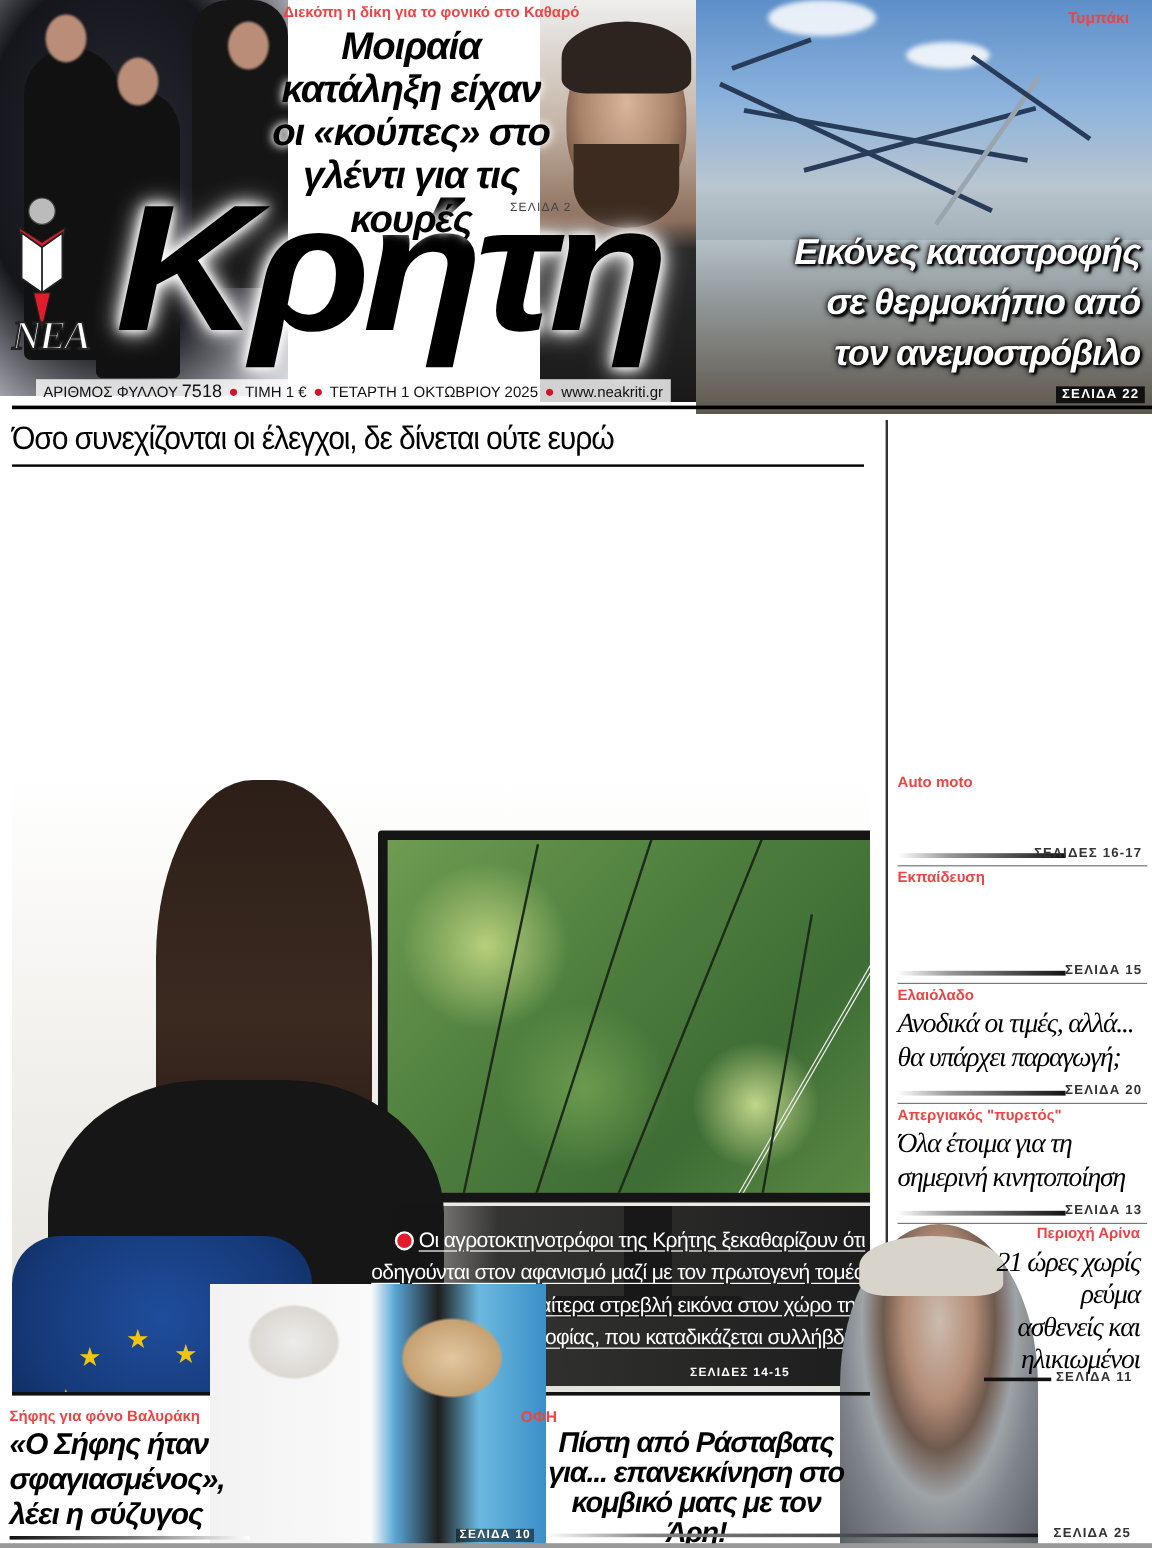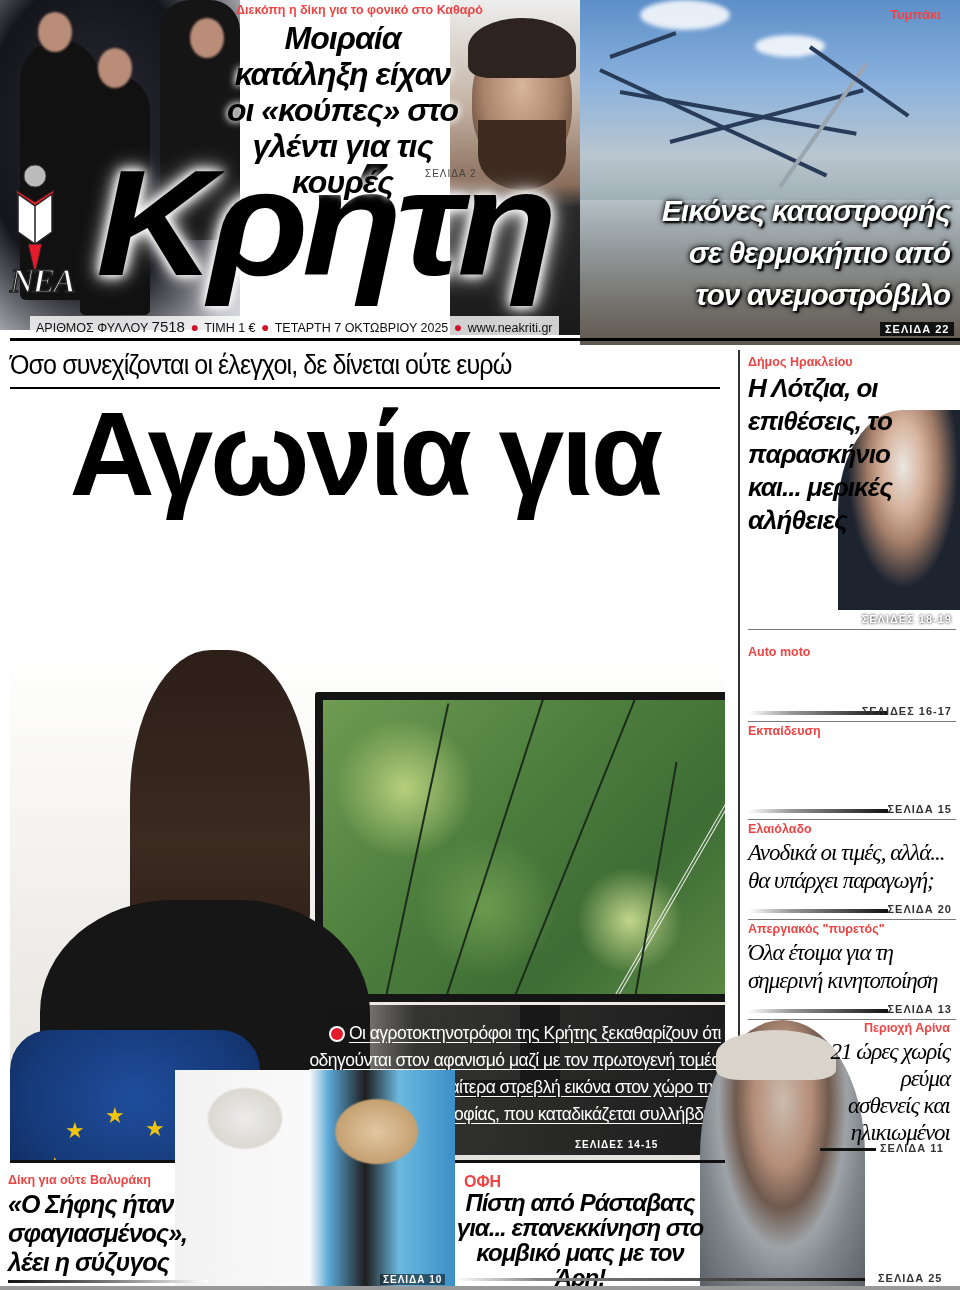--- a/index.html
+++ b/index.html
@@ -78,21 +78,21 @@
 
 #bottom-rule{left:10px;top:1160px;width:715px;height:3px;background:#111}
 #couple-photo{left:175px;top:1070px;width:280px;height:220px;background:
  radial-gradient(ellipse at 25% 22%,#ececec 0,#dcd8d2 12%,transparent 13%),
  radial-gradient(ellipse at 72% 28%,#e2c7a1 0,#c6a172 14%,transparent 15%),
  linear-gradient(90deg,#f2f2f2 0%,#fafafa 48%,#59a7d6 55%,#1e1e1e 68%,#6bb9e0 80%,#3b8fc7 100%)}
 #vk-kicker{left:8px;top:1174px;font-size:12.5px}
 #vk-hl{left:8px;top:1190px;font-size:25px;line-height:29px;letter-spacing:-1px}
 #vk-page{left:380px;top:1274px;font-size:10px;color:#fff;background:rgba(0,0,0,.5);padding:0 3px}
 #vk-line{left:8px;top:1280px;width:200px;height:3px;background:linear-gradient(90deg,#111,#777,#fff)}
-#ofi-kicker{left:464px;top:1174px;font-size:16px}
+#ofi-kicker{left:434px;top:1174px;font-size:13px}
 #ofi-hl{left:455px;top:1190px;width:250px;text-align:center;font-size:24px;line-height:25px;letter-spacing:-1px}
 #ofi-page{left:878px;top:1272px}
 #ofi-line{left:455px;top:1278px;width:410px;height:3px;background:linear-gradient(90deg,#fff,#888 20%,#111)}
 #bottom-edge{left:0;top:1286px;width:960px;height:4px;background:#999}
 </style>
 </head>
 <body>
 
 <div class="abs" id="top-left-photo">
   <div class="figure" style="left:20px;top:40px;width:80px;height:260px;"></div>
@@ -130,38 +130,37 @@
   <path d="M18 82 L25 112 L32 82 Z" fill="#e41b2a" stroke="#222" stroke-width="1"></path>
 </svg>
 <div class="abs" id="logo-nea">ΝΕΑ</div>
 <div class="abs" id="logo-kriti">Κρήτη</div>
 <div class="abs" id="masthead-info">
   <span>ΑΡΙΘΜΟΣ ΦΥΛΛΟΥ</span>
   <span style="font-size:15px">7518</span>
   <span class="dot">●</span>
   <span>ΤΙΜΗ 1 €</span>
   <span class="dot">●</span>
-  <span>ΤΕΤΑΡΤΗ 7 ΟΚΤΩΒΡΙΟΥ 2025</span>
+  <span>ΤΕΤΑΡΤΗ 1 ΟΚΤΩΒΡΙΟΥ 2025</span>
   <span class="dot">●</span>
   <span>www.neakriti.gr</span>
 </div>
 <div class="abs" id="masthead-rule"></div>
 
 <div class="abs kicker" id="top-kicker">Διεκόπη η δίκη για το φονικό στο Καθαρό</div>
 <div class="abs cond" id="top-headline">Μοιραία κατάληξη είχαν οι «κούπες» στο γλέντι για τις κουρές</div>
 <div class="abs" id="top-page">ΣΕΛΙΔΑ 2</div>
 
 <div class="abs kicker" id="gh-kicker">Τυμπάκι</div>
 <div class="abs cond" id="gh-headline">Εικόνες καταστροφής σε θερμοκήπιο από τον ανεμοστρόβιλο</div>
 <div class="abs" id="gh-page">ΣΕΛΙΔΑ 22</div>
 
 <div class="abs" id="overline">Όσο συνεχίζονται οι έλεγχοι, δε δίνεται ούτε ευρώ</div>
 <div class="abs" id="overline-rule"></div>
 <div class="abs" id="main-headline">
-  <div>Αγωνία για</div>
 </div>
 
 <div class="abs" id="main-photo">
   <div class="abs" id="monitor">
     <div id="monitor-screen">
       <div class="road" style="left:90px;top:0;height:330px;transform:rotate(12deg)"></div>
       <div class="road" style="left:170px;top:-20px;height:340px;transform:rotate(18deg)"></div>
       <div class="road" style="left:250px;top:-20px;height:340px;transform:rotate(22deg)"></div>
       <div class="road" style="left:370px;top:0;height:320px;transform:rotate(30deg);border-left:4px double #eee"></div>
       <div class="road" style="left:330px;top:60px;height:260px;transform:rotate(10deg)"></div>
@@ -180,26 +179,20 @@
   </div>
   <div class="abs" id="bullets-bg"></div>
   <div class="abs" id="bullets">
     <div><span class="dot"></span><span class="b">Οι αγροτοκτηνοτρόφοι της Κρήτης ξεκαθαρίζουν ότι οδηγούνται στον αφανισμό μαζί με τον πρωτογενή τομέα</span></div>
     <div><span class="dot"></span><span class="b">Κάνουν λόγο για ιδιαίτερα στρεβλή εικόνα στον χώρο της κτηνοτροφίας, που καταδικάζεται συλλήβδην</span></div>
   </div>
 </div>
 <div class="abs pageref" style="left:575px;top:1139px;color:#fff;font-size:10px">ΣΕΛΙΔΕΣ 14-15</div>
 
 <div class="abs" id="side">
-  <div class="side-item" style="top:0;height:280px">
-    <div id="lotzia-photo"></div>
-    <div class="kicker" style="position:relative;margin-top:6px">Δήμος Ηρακλείου</div>
-    <div class="hl cond" style="position:relative;font-size:26px;line-height:33px;width:200px">Η Λότζια, οι επιθέσεις, το παρασκήνιο και... μερικές αλήθειες</div>
-    <div class="ref pageref" style="color:#fff;text-shadow:0 0 3px #000">ΣΕΛΙΔΕΣ 18-19</div>
-  </div>
   <div class="side-item" style="top:280px;height:92px">
     <div class="kicker" style="margin-top:16px">Auto moto</div>
     <div class="pl"></div>
     <div class="ref pageref">ΣΕΛΙΔΕΣ 16-17</div>
   </div>
   <div class="side-item" style="top:372px;height:98px">
     <div class="kicker" style="margin-top:3px">Εκπαίδευση</div>
     <div class="pl"></div>
     <div class="ref pageref">ΣΕΛΙΔΑ 15</div>
   </div>
@@ -221,21 +214,21 @@
 <div class="abs" id="arina-cap"></div>
 <div class="abs" style="left:740px;top:1022px;width:210px;text-align:right">
   <div class="kicker" style="font-size:12.5px;margin-bottom:3px">Περιοχή Αρίνα</div>
   <div class="serifi" style="font-size:23px;line-height:27px;padding-left:90px">21 ώρες χωρίς ρεύμα ασθενείς και ηλικιωμένοι</div>
 </div>
 <div class="abs pageref" style="left:880px;top:1142px">ΣΕΛΙΔΑ 11</div>
 <div class="abs" style="left:820px;top:1148px;width:56px;height:3px;background:#111"></div>
 
 <div class="abs" id="bottom-rule"></div>
 <div class="abs" id="couple-photo"></div>
-<div class="abs kicker" id="vk-kicker">Δίκη για ούτε Βαλυράκη</div>
+<div class="abs kicker" id="vk-kicker">Σήφης για φόνο Βαλυράκη</div>
 <div class="abs cond" id="vk-hl" style="width:175px">«Ο Σήφης ήταν σφαγιασμένος», λέει η σύζυγος</div>
 <div class="abs" id="vk-line"></div>
 <div class="abs pageref" id="vk-page">ΣΕΛΙΔΑ 10</div>
 
 <div class="abs kicker" id="ofi-kicker">ΟΦΗ</div>
 <div class="abs cond" id="ofi-hl">Πίστη από Ράσταβατς για... επανεκκίνηση στο κομβικό ματς με τον Άρη!</div>
 <div class="abs" id="ofi-line"></div>
 <div class="abs pageref" id="ofi-page">ΣΕΛΙΔΑ 25</div>
 <div class="abs" id="bottom-edge"></div>
 

